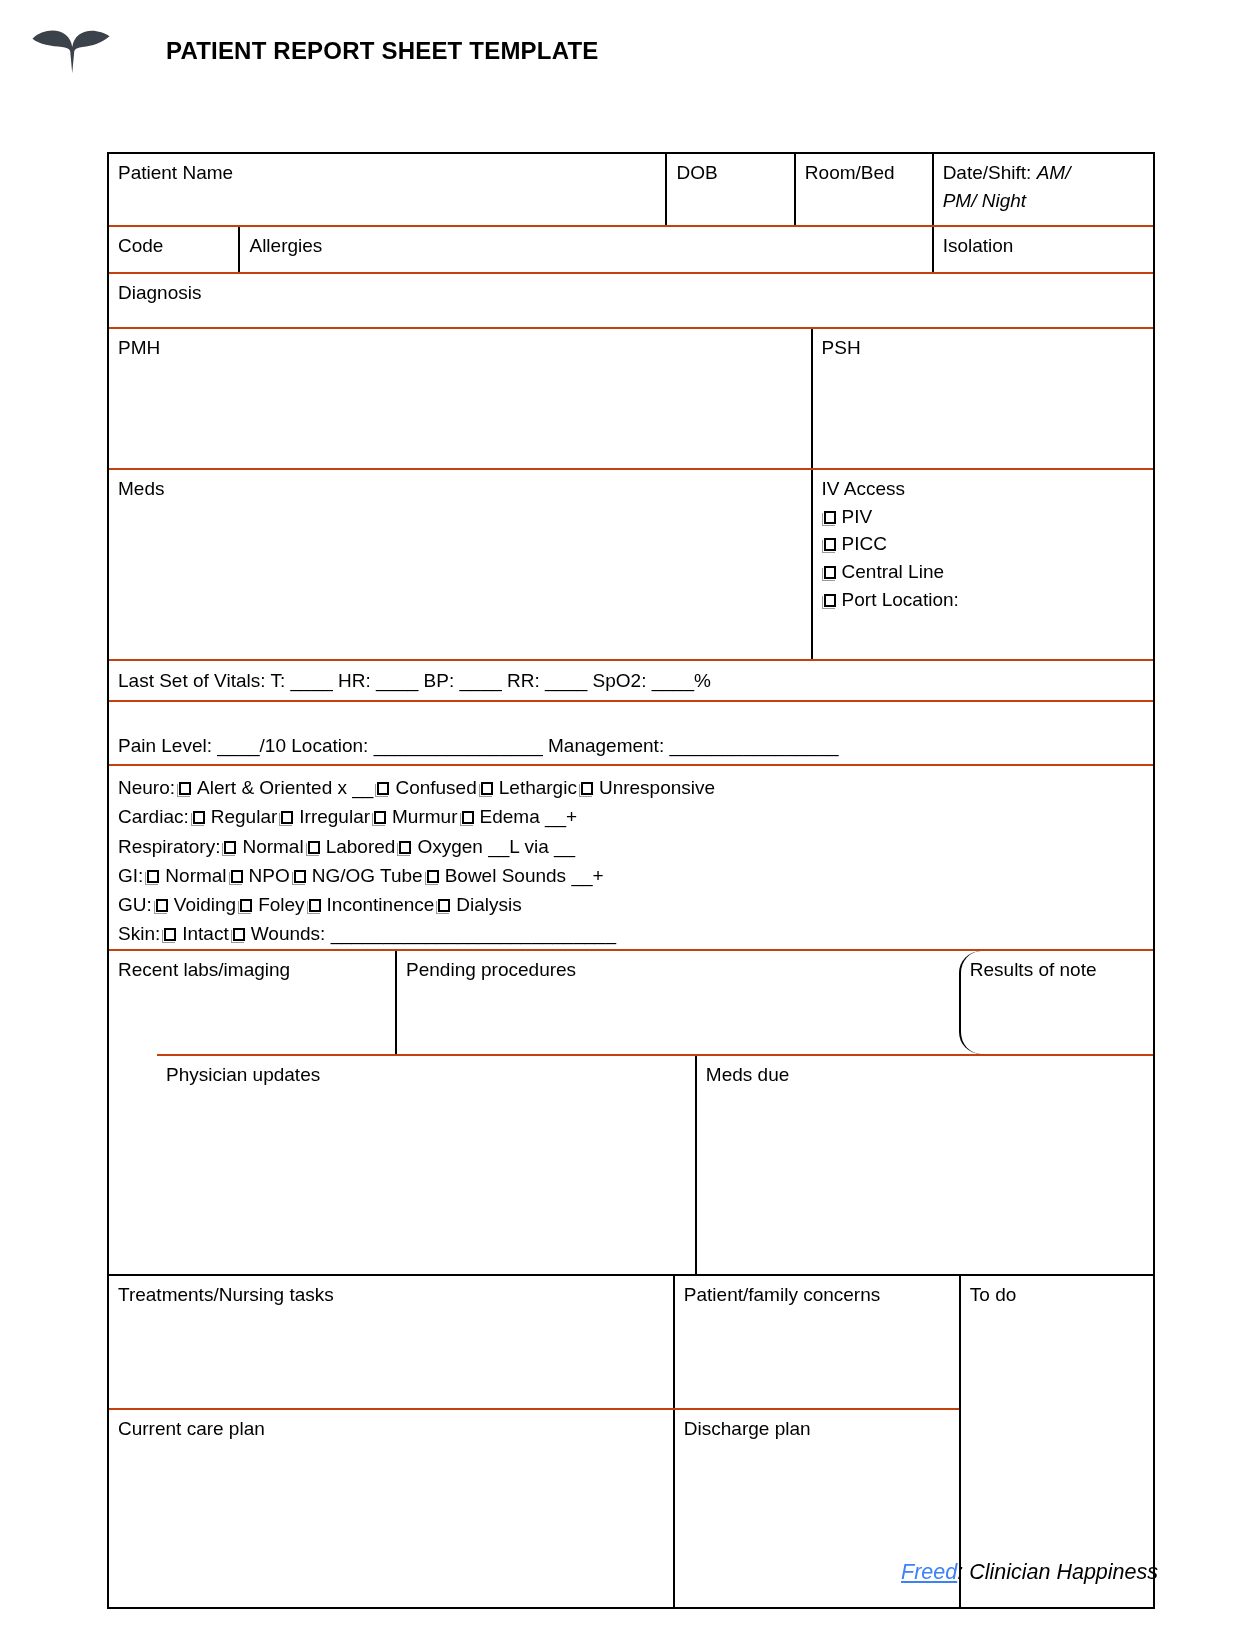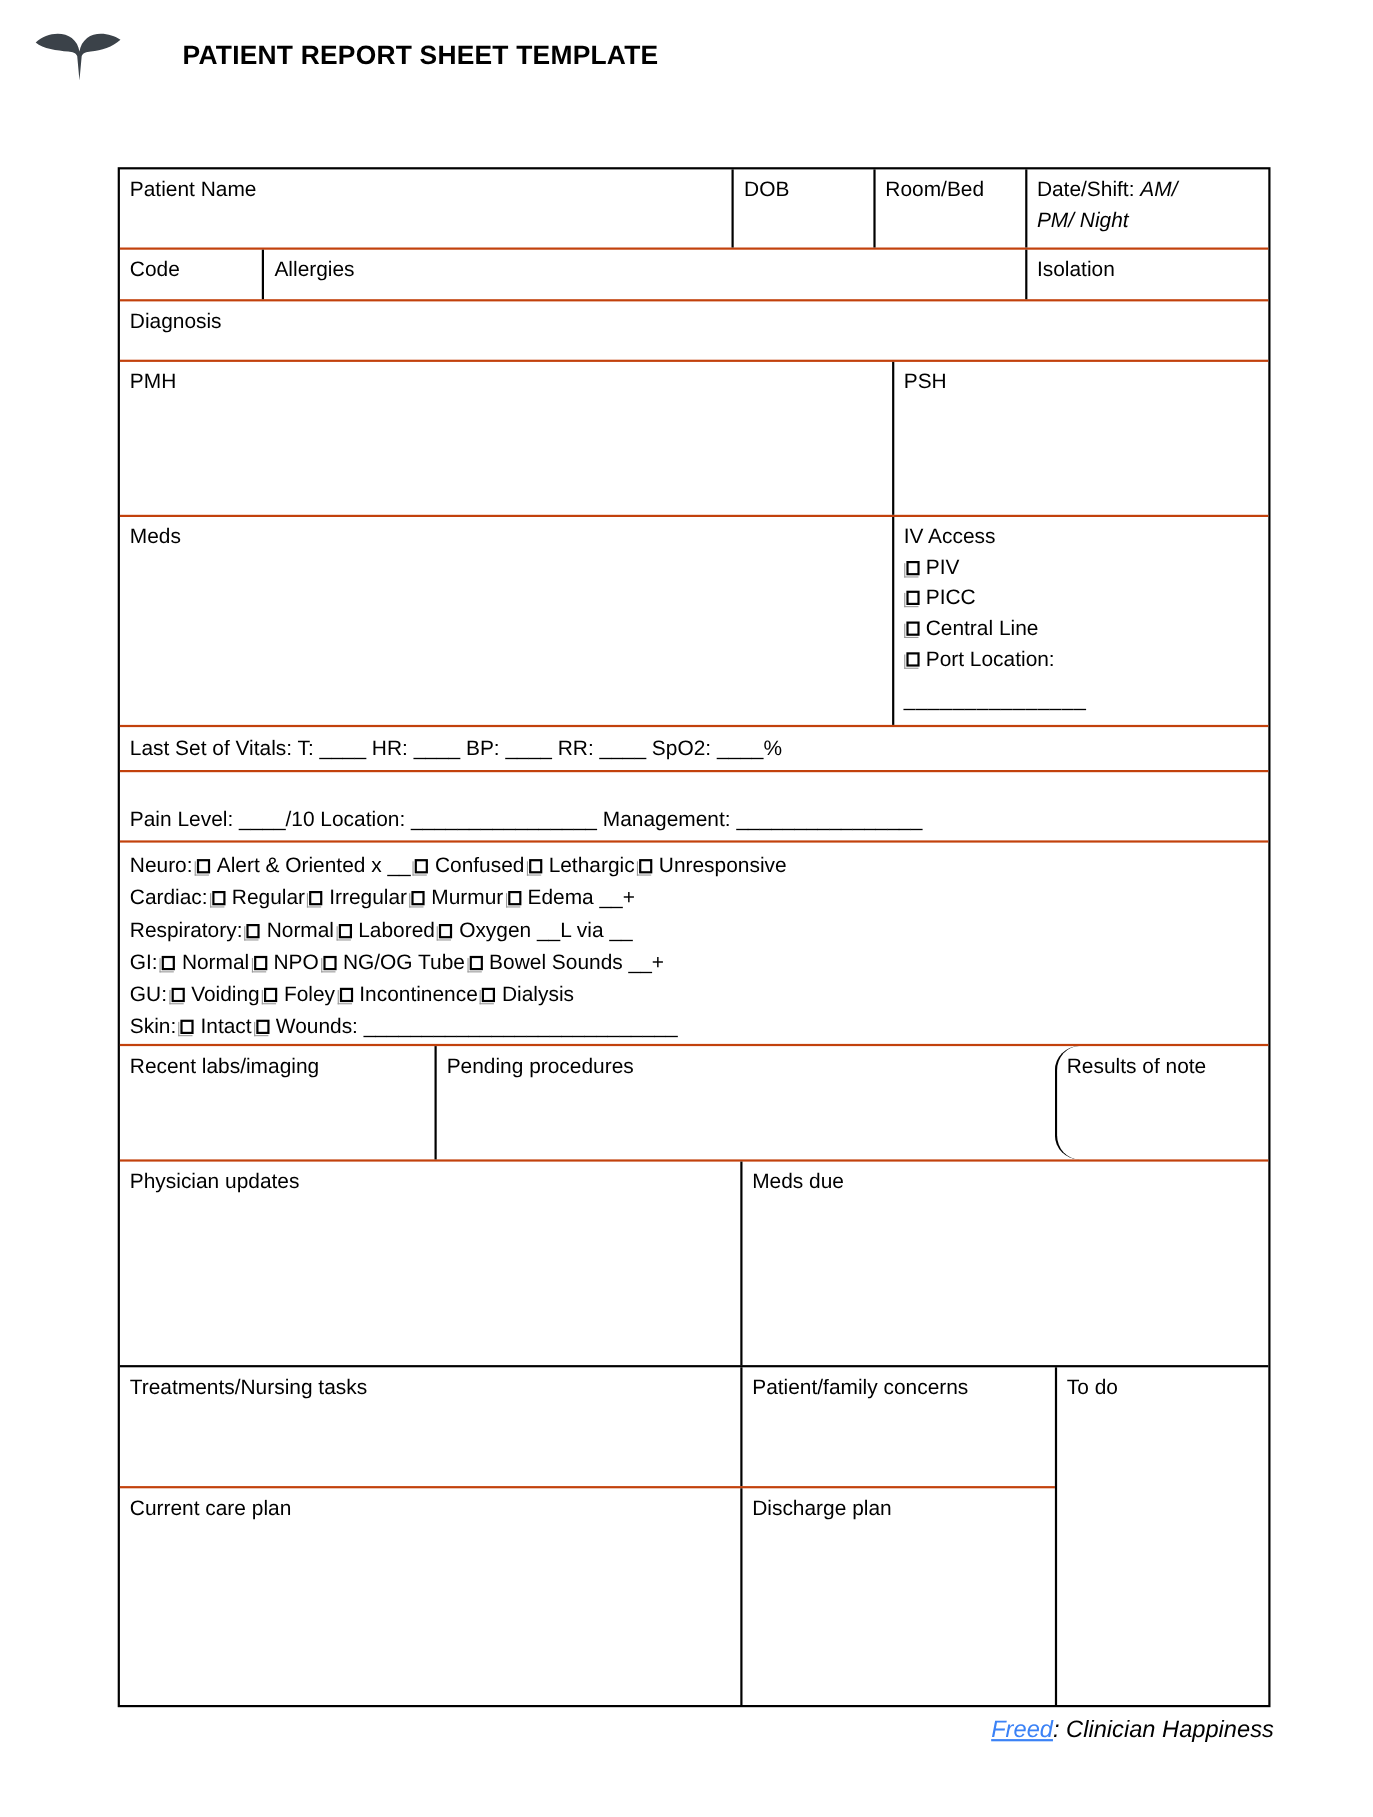--- a/index.html
+++ b/index.html
@@ -31,22 +31,22 @@
 
   .r1 { height: 71px; }
   .r2 { height: 47px; }
   .r3 { height: 55px; justify-content: flex-end; }
   .r4 { height: 141px; }
   .r5 { height: 191px; }
   .r6 { height: 41px; }
   .r7 { height: 64px; }
   .r8 { height: 185px; }
   .r9 { height: 105px; }
-  .r10 { height: 187px; }
-  .r11 { height: 108px; }
+  .r10 { height: 220px; margin-left: 48px; }
+  .r11 { height: 132px; }
   .r12 { height: 199px; }
 
   
   .c-patient { width: 53.3%; }
   .c-dob { width: 12.3%; }
   .c-room { width: 13.2%; }
   .c-dateshift { width: 21.2%; }
   
   .c-code { width: 12.4%; }
   .c-allergies { width: 66.4%; }
@@ -146,21 +146,20 @@
     <div class="trow r4">
       <div class="cell c-wide-left">PMH</div>
       <div class="cell c-wide-right">PSH</div>
     </div>
 
     <div class="trow r5">
       <div class="cell c-wide-left">Meds</div>
       <div class="cell c-wide-right">
         <span class="iv-title">IV Access</span>
         <span><span class="iv-option"><span class="cb"></span><span>PIV</span></span><span class="iv-option"><span class="cb"></span><span>PICC</span></span><span class="iv-option"><span class="cb"></span><span>Central Line</span></span><span class="iv-option"><span class="cb"></span><span>Port Location:</span></span></span>
-        <span class="iv-blank">_______________</span>
       </div>
     </div>
 
     <div class="trow r6">
       <div class="cell vitals-cell" style="width:100%">Last Set of Vitals: T: ____ HR: ____ BP: ____ RR: ____ SpO2: ____%</div>
     </div>
 
     <div class="trow r7">
       <div class="cell pain-cell" style="width:100%">Pain Level: ____/10 Location: ________________ Management: ________________</div>
     </div>

